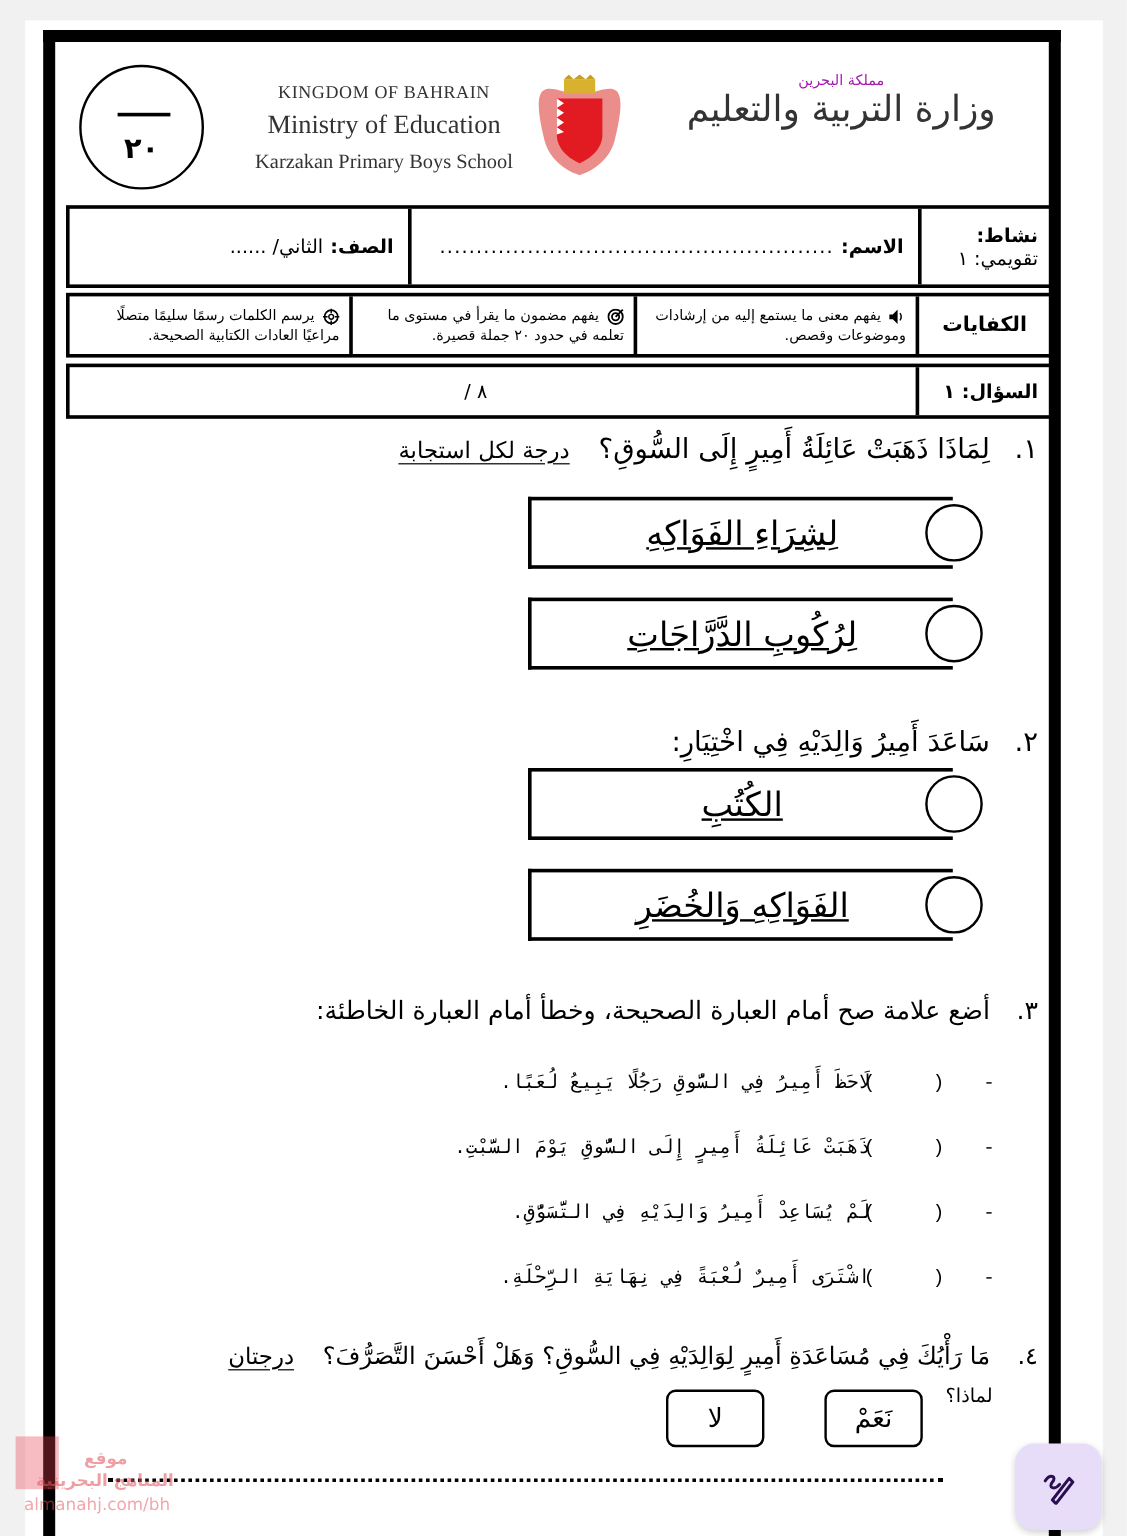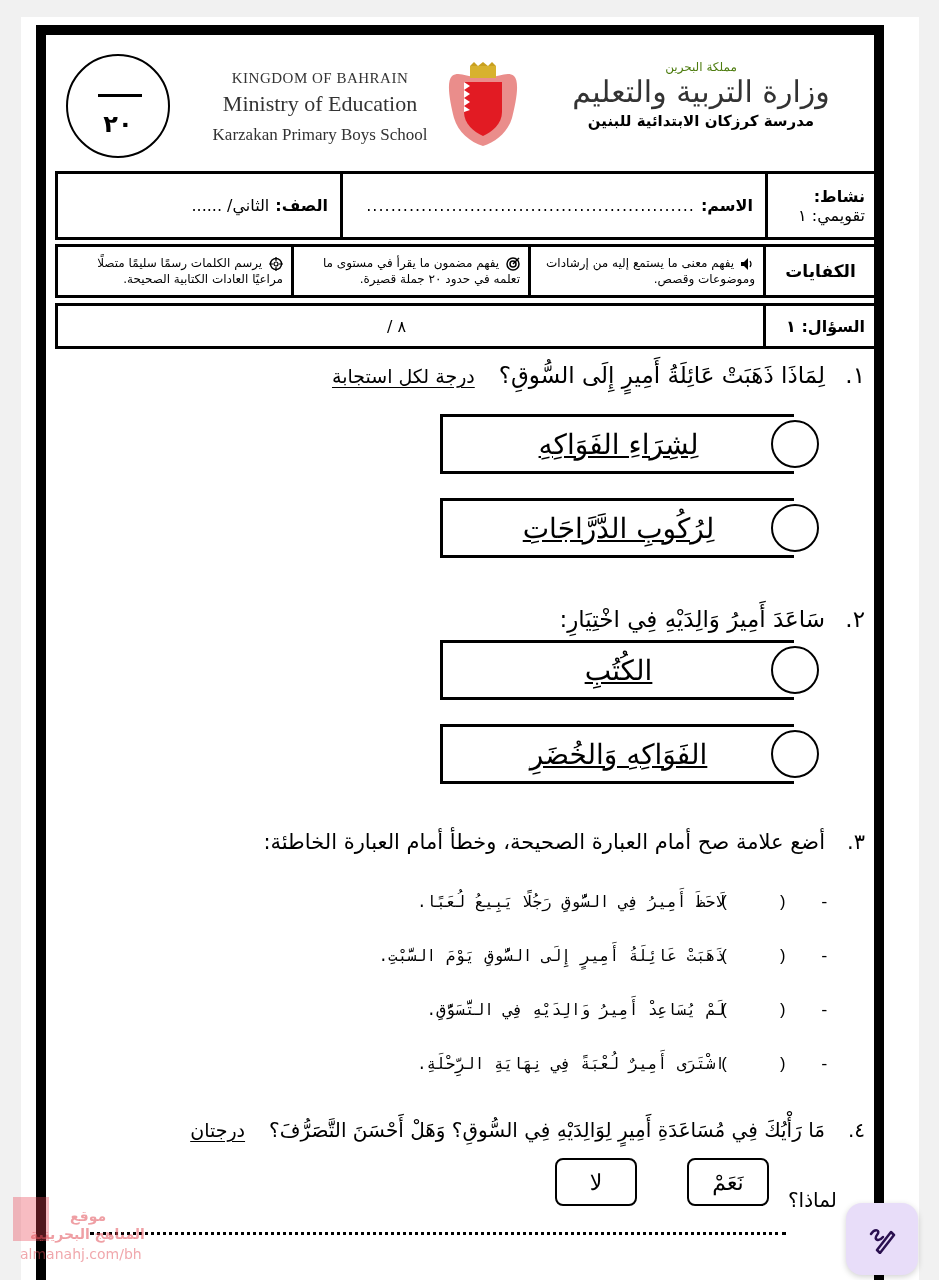--- a/index.html
+++ b/index.html
@@ -25,21 +25,21 @@
     .score-line { position: absolute; left: 30px; top: 38px; width: 44px; height: 3px; background: #000; }
     .score-total { position: absolute; left: 0; right: 0; top: 54px; text-align: center; font-size: 24px; font-weight: bold; font-family: "DejaVu Sans", sans-serif; }
 
     .en-block { position: absolute; left: 200px; top: 70px; width: 240px; text-align: center; font-family: "Liberation Serif", "DejaVu Serif", serif; color: #333; }
     .en-kingdom { font-size: 15px; letter-spacing: 0.5px; }
     .en-ministry { font-size: 22px; margin-top: 4px; }
     .en-school { font-size: 17px; margin-top: 8px; }
 
     .emblem { position: absolute; left: 446px; top: 62px; width: 74px; height: 84px; }
     .ar-block { position: absolute; left: 526px; top: 60px; width: 350px; text-align: center; direction: rtl; }
-    .ar-kingdom { font-size: 12px; color: #4d7c0f; font-family: "DejaVu Serif", serif; }
+    .ar-kingdom { font-size: 12px; color: #a21caf; font-family: "DejaVu Serif", serif; }
     .ar-ministry { font-size: 30px; color: #333; font-family: "DejaVu Serif", serif; line-height: 36px; }
     .ar-school { font-size: 15px; font-weight: bold; margin-top: 2px; }
 
     
     .info-row {
       position: absolute; left: 55px; top: 171px; width: 823px; height: 69px;
       border: 3px solid #000; box-sizing: border-box; display: flex; direction: rtl;
     }
     .info-row > div { border-left: 3px solid #000; box-sizing: border-box; display: flex; align-items: center; direction: rtl; }
     .info-row > div:last-child { border-left: none; }
@@ -99,21 +99,21 @@
     .yn {
       position: absolute; top: 1158px; width: 82px; height: 48px;
       border: 2px solid #000; border-radius: 8px; box-sizing: border-box;
       display: flex; align-items: center; justify-content: center;
       font-size: 22px; font-family: "DejaVu Serif", serif;
     }
     .why-line {
       position: absolute; left: 90px; top: 1232px; width: 696px; height: 0;
       border-bottom: 3px dotted #000;
     }
-    .why-label { position: absolute; left: 788px; top: 1188px; font-size: 20px; direction: rtl; }
+    .why-label { position: absolute; left: 788px; top: 1153px; font-size: 16px; direction: rtl; font-family: Liberation Serif, serif; }
 
     
     .wm-block { position: absolute; left: 13px; top: 1197px; width: 36px; height: 44px; background: rgba(232,64,80,0.35); }
     .wm-1 { position: absolute; left: 70px; top: 1208px; font-size: 14px; font-weight: bold; color: rgba(226,80,90,0.55); direction: rtl; }
     .wm-2 { position: absolute; left: 30px; top: 1226px; font-size: 14px; font-weight: bold; color: rgba(226,80,90,0.55); direction: rtl; }
     .wm-3 { position: absolute; left: 20px; top: 1246px; font-size: 14px; color: rgba(226,80,90,0.5); }
 
     
     .fab {
       position: absolute; left: 846px; top: 1203px; width: 72px; height: 72px;
@@ -143,21 +143,20 @@
   <path d="M6 14 C0 20 4 40 8 56 C12 70 24 80 37 84 C50 80 62 70 66 56 C70 40 74 20 68 14 C60 8 50 18 37 14 C24 18 14 8 6 14 Z" fill="#d9302b" opacity="0.55"></path>
   <path d="M18 20 L56 20 L56 50 C56 62 46 70 37 74 C28 70 18 62 18 50 Z" fill="#e21b23"></path>
   <path d="M18 20 L24 24 L18 28 L24 32 L18 36 L24 40 L18 44 L24 48 L18 50 L18 20 Z" fill="#fff"></path>
   <rect x="24" y="4" width="26" height="12" fill="#d8b22e"></rect>
   <path d="M24 4 L28 0 L32 4 L37 0 L42 4 L46 0 L50 4 Z" fill="#c8a020"></path>
 </svg>
 
 <div class="ar-block">
   <div class="ar-kingdom">مملكة البحرين</div>
   <div class="ar-ministry">وزارة التربية والتعليم</div>
-  <div class="ar-school">مدرسة كرزكان الابتدائية للبنين</div>
 </div>
 
 <div class="info-row">
   <div class="c-activity">
     <span class="bold">نشاط:</span>
     <span>تقويمي: ١</span>
   </div>
   <div class="c-name">
     <span class="bold">الاسم:</span>
     <span class="dots">......................................................</span>

